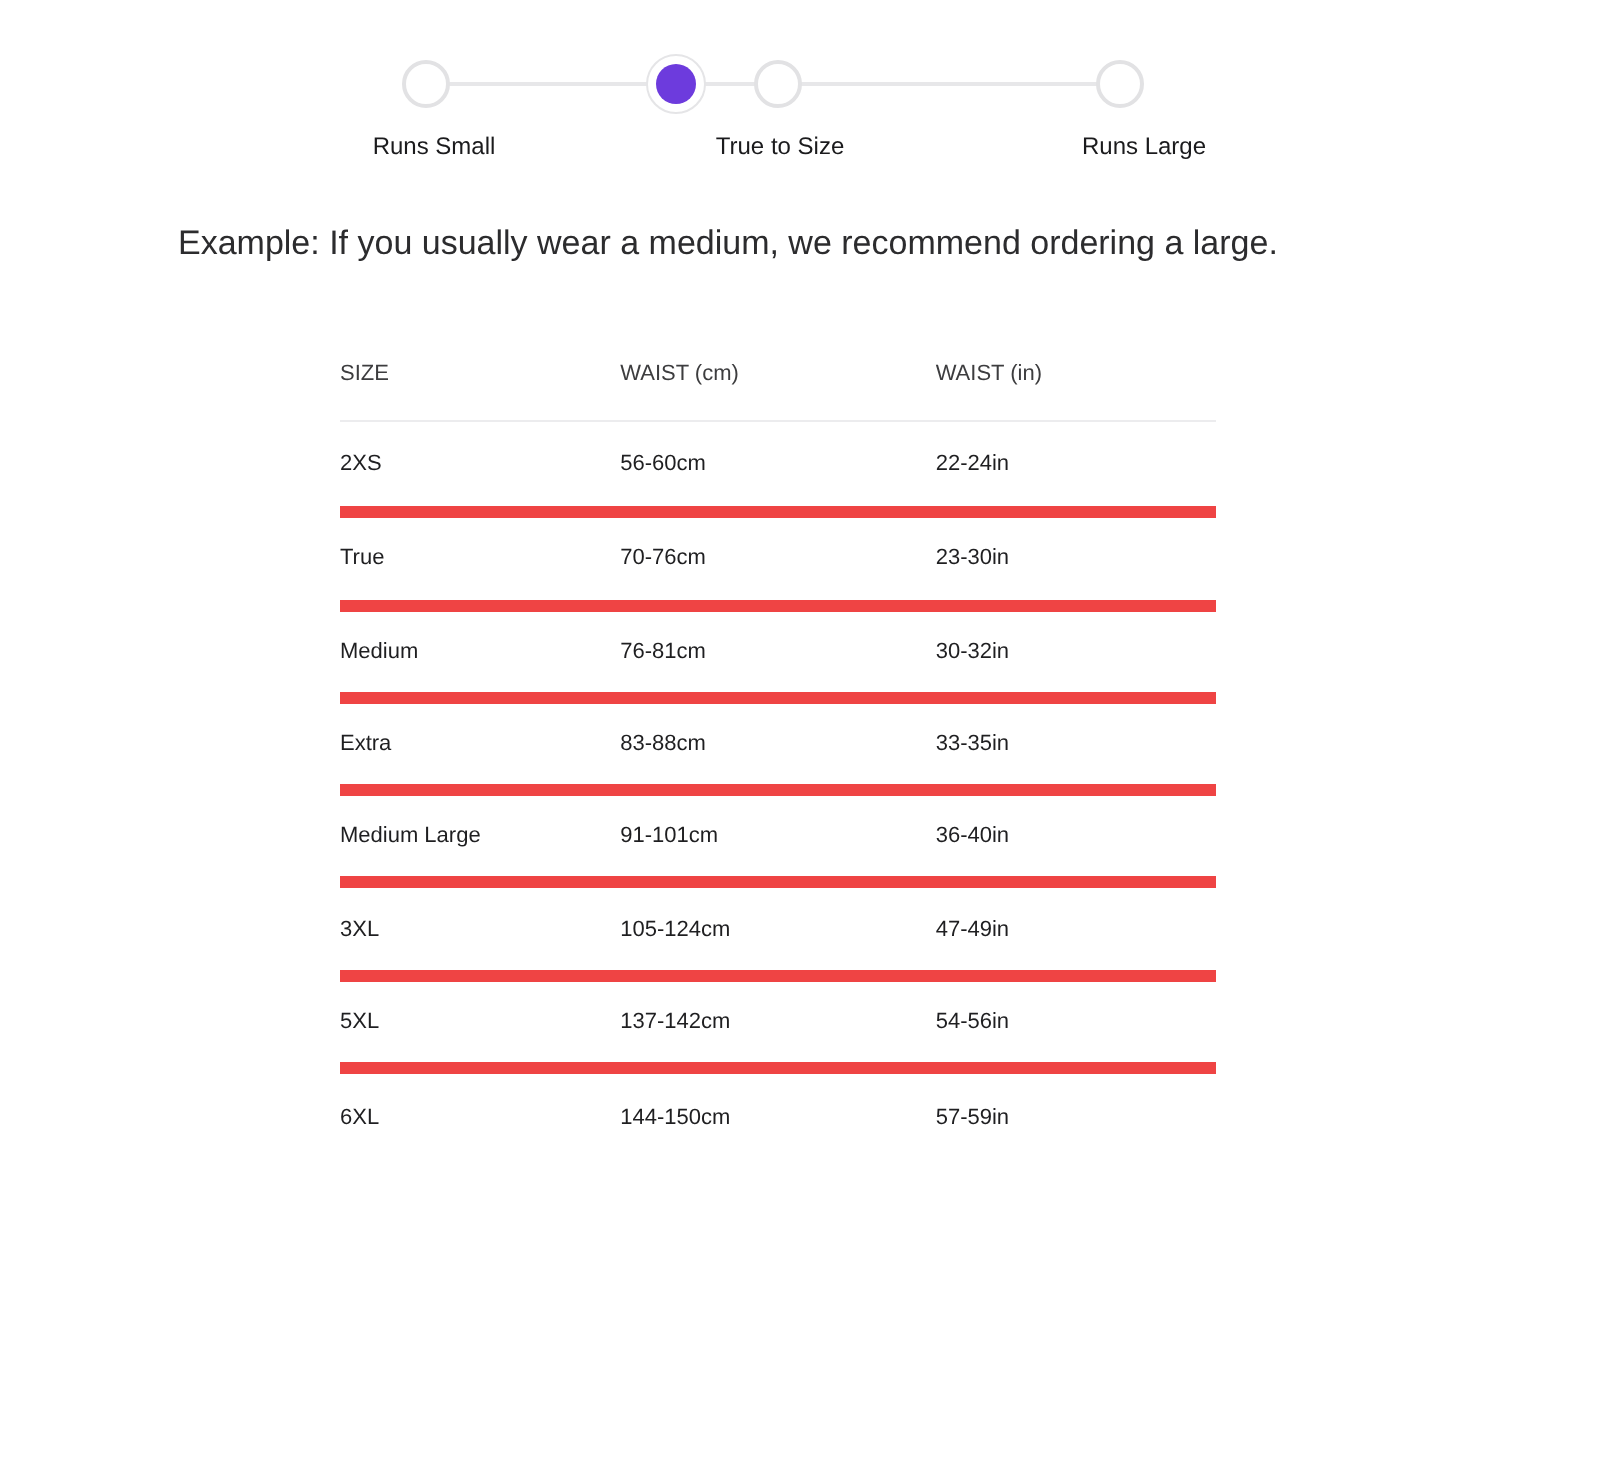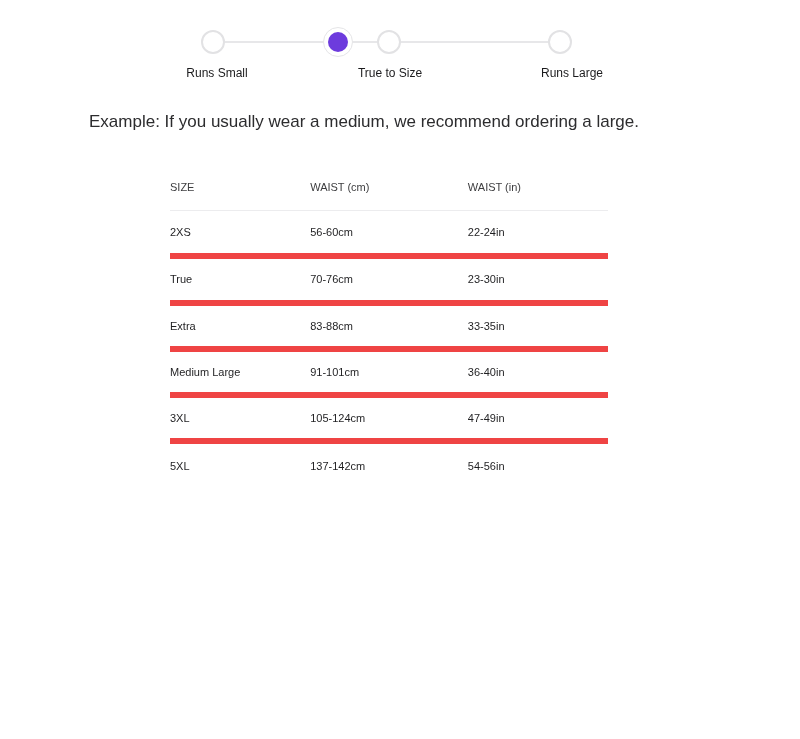--- a/index.html
+++ b/index.html
@@ -136,20 +136,25 @@
     <td>22-24in</td>
   </tr>
 
 
   <tr>
     <td>True</td>
     <td>70-76cm</td>
     <td>23-30in</td>
   </tr>
 
+  <tr>
+    <td>Medium</td>
+    <td>76-81cm</td>
+    <td>30-32in</td>
+  </tr>
 
   <tr>
     <td>Extra</td>
     <td>83-88cm</td>
     <td>33-35in</td>
   </tr>
 
   <tr>
     <td>Medium Large</td>
     <td>91-101cm</td>
@@ -163,16 +168,21 @@
     <td>47-49in</td>
   </tr>
 
 
   <tr>
     <td>5XL</td>
     <td>137-142cm</td>
     <td>54-56in</td>
   </tr>
 
+  <tr>
+    <td>6XL</td>
+    <td>144-150cm</td>
+    <td>57-59in</td>
+  </tr>
 </tbody>
   </table>
 
 </div>
 
 </body></html>

